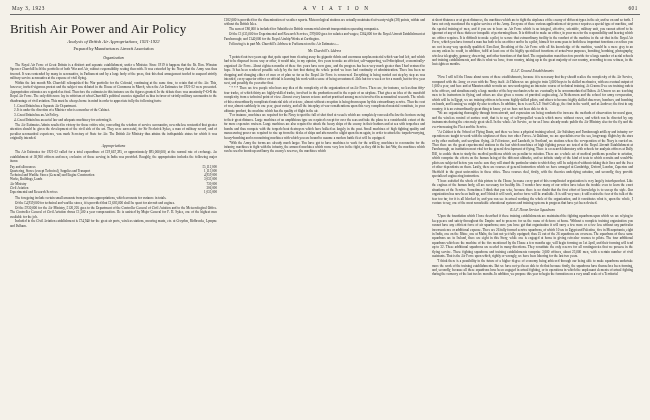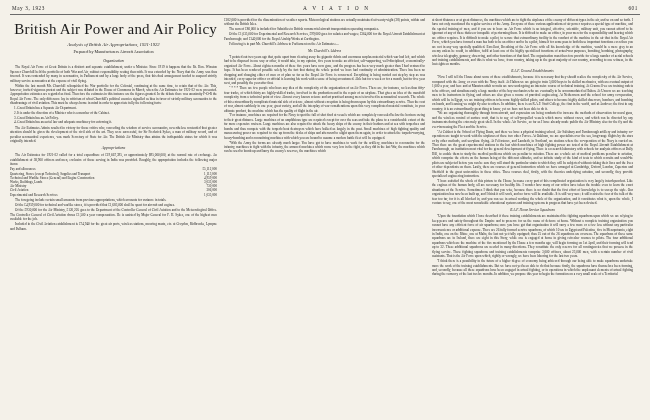--- a/index.html
+++ b/index.html
@@ -49,23 +49,23 @@
   .col {
     width: 207px;
     font-size: 3.35px;
     line-height: 1.33;
     text-align: justify;
     color: #1d1d1d;
     overflow: hidden;
   }
   .col.narrow { width: 201px; }
   h1.article-title {
-    font-size: 15px;
+    font-size: 13px;
     font-weight: normal;
-    text-align: right;
+    text-align: left;
     margin: 2px 0 2px 0;
     letter-spacing: 0.2px;
     font-family: "Liberation Serif", serif;
   }
   .subtitle {
     text-align: center;
     font-size: 4.6px;
     font-style: italic;
     margin: 0 0 1px 0;
   }

